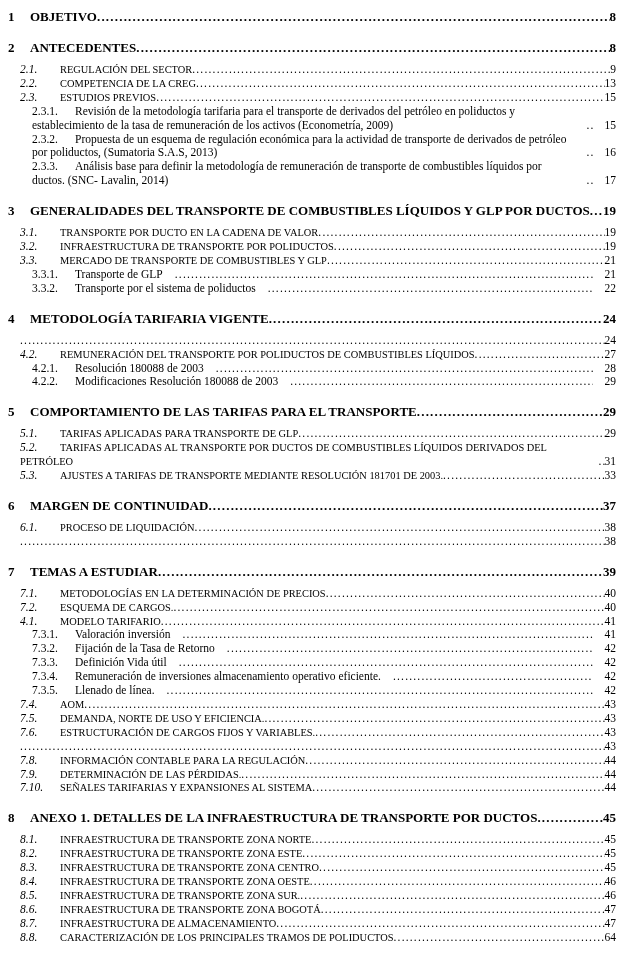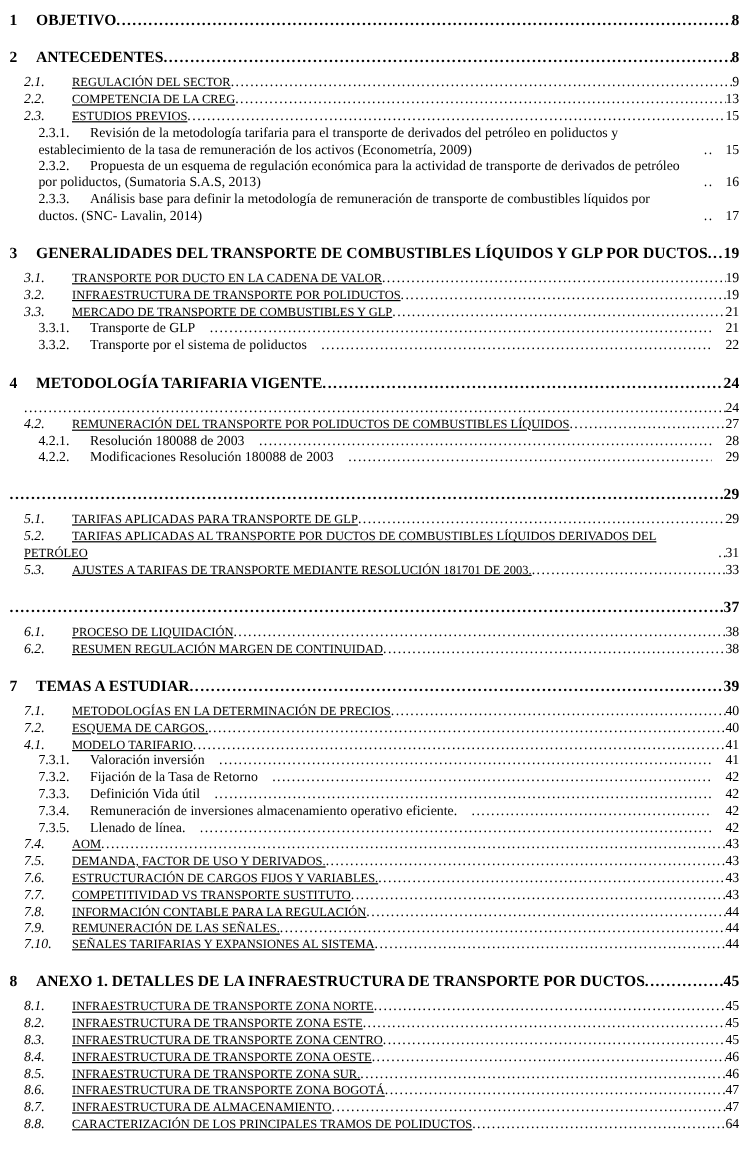--- a/index.html
+++ b/index.html
@@ -27,21 +27,21 @@
     margin: 15px 0 7px 0;
   }
   .row.lvl1:first-child { margin-top: 0; }
   .row.lvl2 { margin-left: 12px; }
   .row.lvl3 { margin-left: 24px; gap: 12px; }
   .text { flex: 0 1 auto; }
   .num { display: inline-block; }
   .lvl1 .num { width: 22px; }
   .lvl2 .num { width: 40px; font-style: italic; }
   .lvl3 .num { width: 43px; }
-  .lvl2 .t { font-size: 10.4px; text-decoration: underline; }
+  .lvl2 .t { font-size: 10.4px; }
   .dots {
     flex: 1 1 6px;
     min-width: 6px;
     overflow: hidden;
     white-space: nowrap;
   }
   .dots::after {
     letter-spacing: 1.2px;
     content: "...................................................................................................................................................................................................................................................................";
   }
@@ -140,49 +140,50 @@
         <span class="text"><span class="num">4.2.1.</span><span class="t">Resolución 180088 de 2003</span></span>
         <span class="dots"></span>
         <span class="pg">28</span>
       </div>
       <div class="row lvl3">
         <span class="text"><span class="num">4.2.2.</span><span class="t">Modificaciones Resolución 180088 de 2003</span></span>
         <span class="dots"></span>
         <span class="pg">29</span>
       </div>
       <div class="row lvl1">
+        <span class="text"><span class="num">5</span><span class="t">COMPORTAMIENTO DE LAS TARIFAS PARA EL TRANSPORTE</span></span>
         <span class="dots"></span>
         <span class="pg">29</span>
       </div>
       <div class="row lvl2">
         <span class="text"><span class="num">5.1.</span><span class="t">TARIFAS APLICADAS PARA TRANSPORTE DE GLP</span></span>
         <span class="dots"></span>
         <span class="pg">29</span>
       </div>
       <div class="row lvl2">
         <span class="text"><span class="num">5.2.</span><span class="t">TARIFAS APLICADAS AL TRANSPORTE POR DUCTOS DE COMBUSTIBLES LÍQUIDOS DERIVADOS DEL PETRÓLEO</span></span>
         <span class="dots"></span>
         <span class="pg">31</span>
       </div>
       <div class="row lvl2">
         <span class="text"><span class="num">5.3.</span><span class="t">AJUSTES A TARIFAS DE TRANSPORTE MEDIANTE RESOLUCIÓN 181701 DE 2003.</span></span>
         <span class="dots"></span>
         <span class="pg">33</span>
       </div>
       <div class="row lvl1">
+        <span class="text"><span class="num">6</span><span class="t">MARGEN DE CONTINUIDAD</span></span>
         <span class="dots"></span>
         <span class="pg">37</span>
       </div>
       <div class="row lvl2">
         <span class="text"><span class="num">6.1.</span><span class="t">PROCESO DE LIQUIDACIÓN</span></span>
         <span class="dots"></span>
         <span class="pg">38</span>
       </div>
       <div class="row lvl2">
-        <span class="text"><span class="num">6.2.</span><span class="t">RESUMEN REGULACIÓN MARGEN DE CONTINUIDAD</span></span>
         <span class="dots"></span>
         <span class="pg">38</span>
       </div>
       <div class="row lvl1">
         <span class="text"><span class="num">7</span><span class="t">TEMAS A ESTUDIAR</span></span>
         <span class="dots"></span>
         <span class="pg">39</span>
       </div>
       <div class="row lvl2">
         <span class="text"><span class="num">7.1.</span><span class="t">METODOLOGÍAS EN LA DETERMINACIÓN DE PRECIOS</span></span>
@@ -223,41 +224,40 @@
         <span class="text"><span class="num">7.3.5.</span><span class="t">Llenado de línea.</span></span>
         <span class="dots"></span>
         <span class="pg">42</span>
       </div>
       <div class="row lvl2">
         <span class="text"><span class="num">7.4.</span><span class="t">AOM</span></span>
         <span class="dots"></span>
         <span class="pg">43</span>
       </div>
       <div class="row lvl2">
-        <span class="text"><span class="num">7.5.</span><span class="t">DEMANDA, FACTOR DE USO Y DERIVADOS.</span></span>
+        <span class="text"><span class="num">7.5.</span><span class="t">DEMANDA, NORTE DE USO Y EFICIENCIA.</span></span>
         <span class="dots"></span>
         <span class="pg">43</span>
       </div>
       <div class="row lvl2">
         <span class="text"><span class="num">7.6.</span><span class="t">ESTRUCTURACIÓN DE CARGOS FIJOS Y VARIABLES.</span></span>
         <span class="dots"></span>
         <span class="pg">43</span>
       </div>
       <div class="row lvl2">
-        <span class="text"><span class="num">7.7.</span><span class="t">COMPETITIVIDAD VS TRANSPORTE SUSTITUTO</span></span>
         <span class="dots"></span>
         <span class="pg">43</span>
       </div>
       <div class="row lvl2">
         <span class="text"><span class="num">7.8.</span><span class="t">INFORMACIÓN CONTABLE PARA LA REGULACIÓN</span></span>
         <span class="dots"></span>
         <span class="pg">44</span>
       </div>
       <div class="row lvl2">
-        <span class="text"><span class="num">7.9.</span><span class="t">REMUNERACIÓN DE LAS SEÑALES.</span></span>
+        <span class="text"><span class="num">7.9.</span><span class="t">DETERMINACIÓN DE LAS PÉRDIDAS.</span></span>
         <span class="dots"></span>
         <span class="pg">44</span>
       </div>
       <div class="row lvl2">
         <span class="text"><span class="num">7.10.</span><span class="t">SEÑALES TARIFARIAS Y EXPANSIONES AL SISTEMA</span></span>
         <span class="dots"></span>
         <span class="pg">44</span>
       </div>
       <div class="row lvl1">
         <span class="text"><span class="num">8</span><span class="t">ANEXO 1. DETALLES DE LA INFRAESTRUCTURA DE TRANSPORTE POR DUCTOS</span></span>

